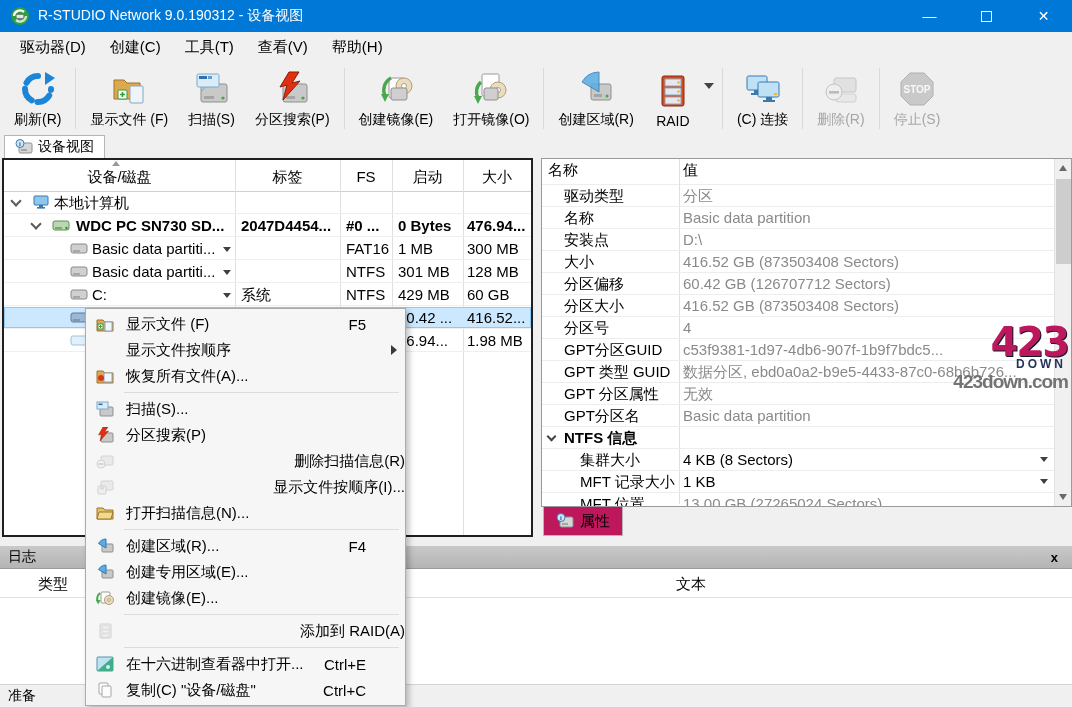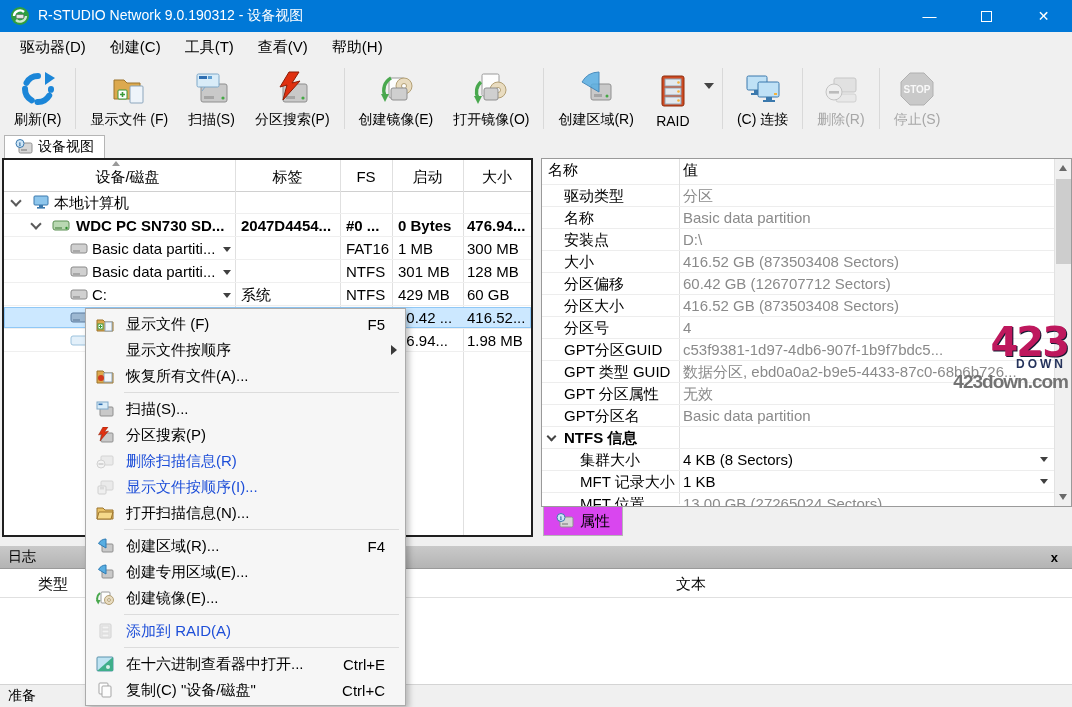--- a/index.html
+++ b/index.html
@@ -55,21 +55,21 @@
   .prow.section .pname { left:22px; font-weight:bold; }
   .prow.sub .pname { left:38px; }
   .pchev { position:absolute; left:6px; top:6px; width:7px; height:7px; border-right:2px solid #444; border-bottom:2px solid #444; transform:rotate(45deg); }
   .pcombo { position:absolute; right:6px; top:8px; width:0; height:0; border-left:4px solid transparent; border-right:4px solid transparent; border-top:5px solid #404040; }
   
   .vscroll { position:absolute; right:0; top:0; width:17px; height:347px; background:#f0f0f0; border-left:1px solid #e2e2e2; }
   .varrow { position:absolute; left:4px; width:0; height:0; border-left:4px solid transparent; border-right:4px solid transparent; }
   .varrow.up { top:6px; border-bottom:6px solid #6a6a6a; }
   .varrow.down { bottom:6px; border-top:6px solid #6a6a6a; }
   .vthumb { position:absolute; left:1px; top:20px; width:15px; height:85px; background:#cdcdcd; }
-  .propstab { position:absolute; left:543px; top:507px; height:29px; background:#d946ef; border:1px solid #b5b5b5; border-top:none; display:flex; align-items:center; padding:0 12px; font-size:15px; }
+  .propstab { position:absolute; left:543px; top:507px; height:29px; background:#be185d; border:1px solid #b5b5b5; border-top:none; display:flex; align-items:center; padding:0 12px; font-size:15px; }
   .propstab svg { width:18px; height:16px; margin-right:6px; }
   
   .loghdr { position:absolute; left:0; top:546px; width:1072px; height:22px; background:linear-gradient(#c9c9c9,#b4b4b4); display:flex; align-items:center; padding:0 8px; font-size:14px; }
   .loghdr .lx { margin-left:auto; font-size:13px; font-weight:bold; padding-right:6px; }
   .logbody { position:absolute; left:0; top:568px; width:1072px; height:116px; background:#fff; border-top:1px solid #9a9a9a; }
   .logcols { position:relative; height:29px; border-bottom:1px solid #e0e0e0; font-size:15px; }
   .logcols .c1 { position:absolute; left:38px; top:6px; }
   .logcols .c2 { position:absolute; left:676px; top:6px; }
   .logcolline { position:absolute; left:110px; top:0; height:29px; width:1px; background:#e6e6e6; }
   
@@ -77,22 +77,22 @@
   
   .watermark { position:absolute; left:948px; top:322px; width:120px; z-index:40; text-align:right; line-height:1; }
   .wm-big { font-weight:bold; font-size:40px; letter-spacing:-2px; color:#be185d; font-family:"DejaVu Sans",sans-serif; text-shadow:1px 1px 0 #0e1830; }
   .wm-down { font-weight:bold; font-size:12px; letter-spacing:3px; color:#25335c; margin:-4px 2px 2px 0; }
   .wm-dom { font-weight:bold; font-size:19px; color:#737373; letter-spacing:-1px; }
   
   .ctxmenu { position:absolute; left:85px; top:308px; width:321px; z-index:100; background:#f6f6f6; border:1px solid #ababab; box-shadow:3px 3px 6px rgba(0,0,0,.25); padding:2px 0; }
   .ci { position:relative; height:26px; display:flex; align-items:center; font-size:15px; padding-left:10px; }
   .ci .cicon { width:18px; height:16px; margin-right:12px; flex:0 0 18px; }
   .ci .clabel { flex:1; white-space:nowrap; }
-  .ci .cshort { padding-right:20px; }
-  .ci.disabled { color:#1d4ed8; }
+  .ci .cshort { padding-right:39px; }
+  .ci.disabled { color:#000000;text-align:right; }
   .ci.disabled svg { filter:grayscale(1) opacity(.5); }
   .csep { height:1px; background:#dcdcdc; margin:3px 6px 3px 38px; }
   .subarrow { position:absolute; right:8px; top:8px; width:0; height:0; border-top:5px solid transparent; border-bottom:5px solid transparent; border-left:6px solid #3a3a3a; }
 </style>
 </head>
 <body>
 
 <div id="app">
 
   <div class="titlebar">
@@ -246,21 +246,21 @@
         <circle cx="5" cy="4.5" r="4" fill="#cfe6f7" stroke="#3b79ad"></circle>
         <text x="5" y="7" font-size="6.5" font-weight="bold" fill="#1c5d96" text-anchor="middle" font-family="serif">i</text>
       </svg>
       <span>设备视图</span>
     </div>
   </div>
 
   <div class="devpanel">
     <div class="dev-head">
       <div class="sortcaret"></div>
-      <div class="hcell" style="left:8px;width:231px;">设备/磁盘</div>
+      <div class="hcell" style="left:0;width:231px;">设备/磁盘</div>
       <div class="hcell" style="left:231px;width:105px;">标签</div>
       <div class="hcell" style="left:336px;width:52px;">FS</div>
       <div class="hcell" style="left:388px;width:71px;">启动</div>
       <div class="hcell" style="left:459px;width:68px;">大小</div>
     </div>
     <div class="colline" style="left:231px;"></div>
     <div class="colline" style="left:336px;"></div>
     <div class="colline" style="left:388px;"></div>
     <div class="colline" style="left:459px;"></div>
 

